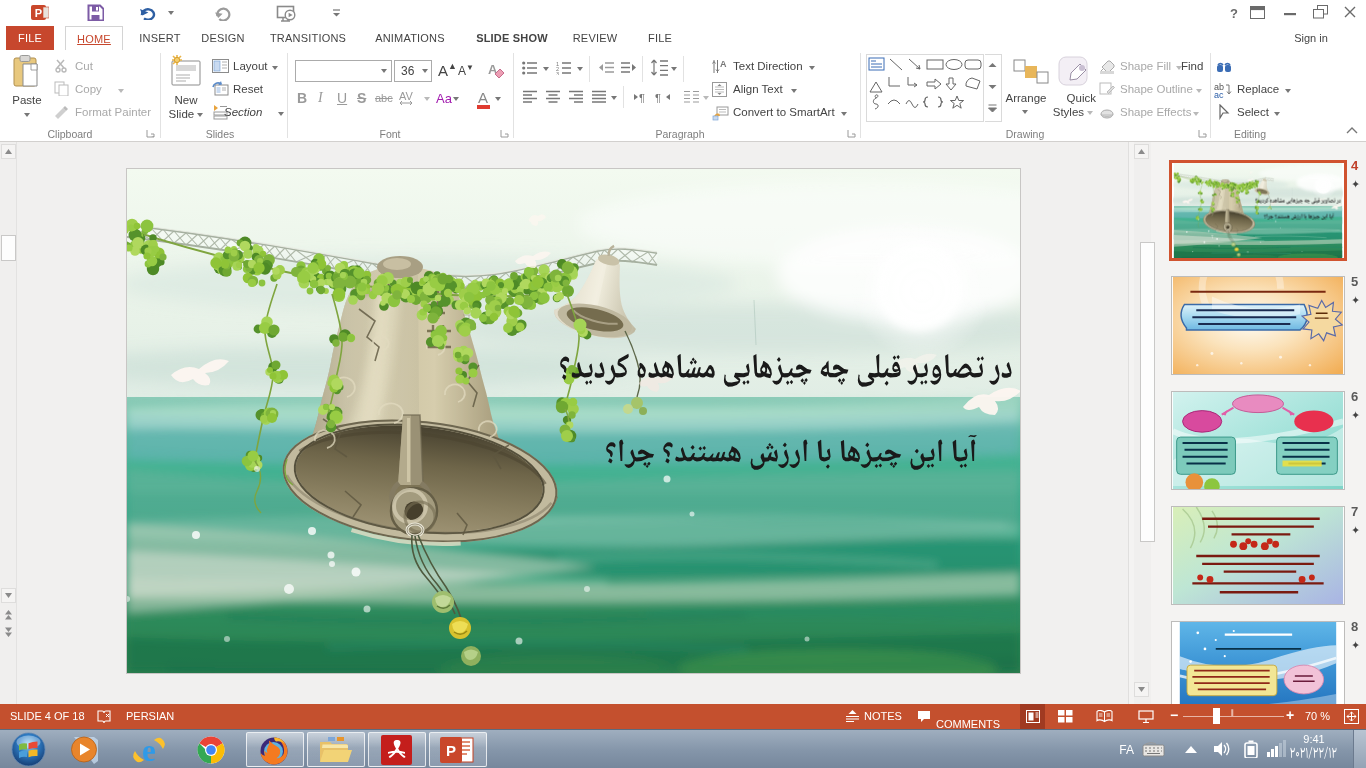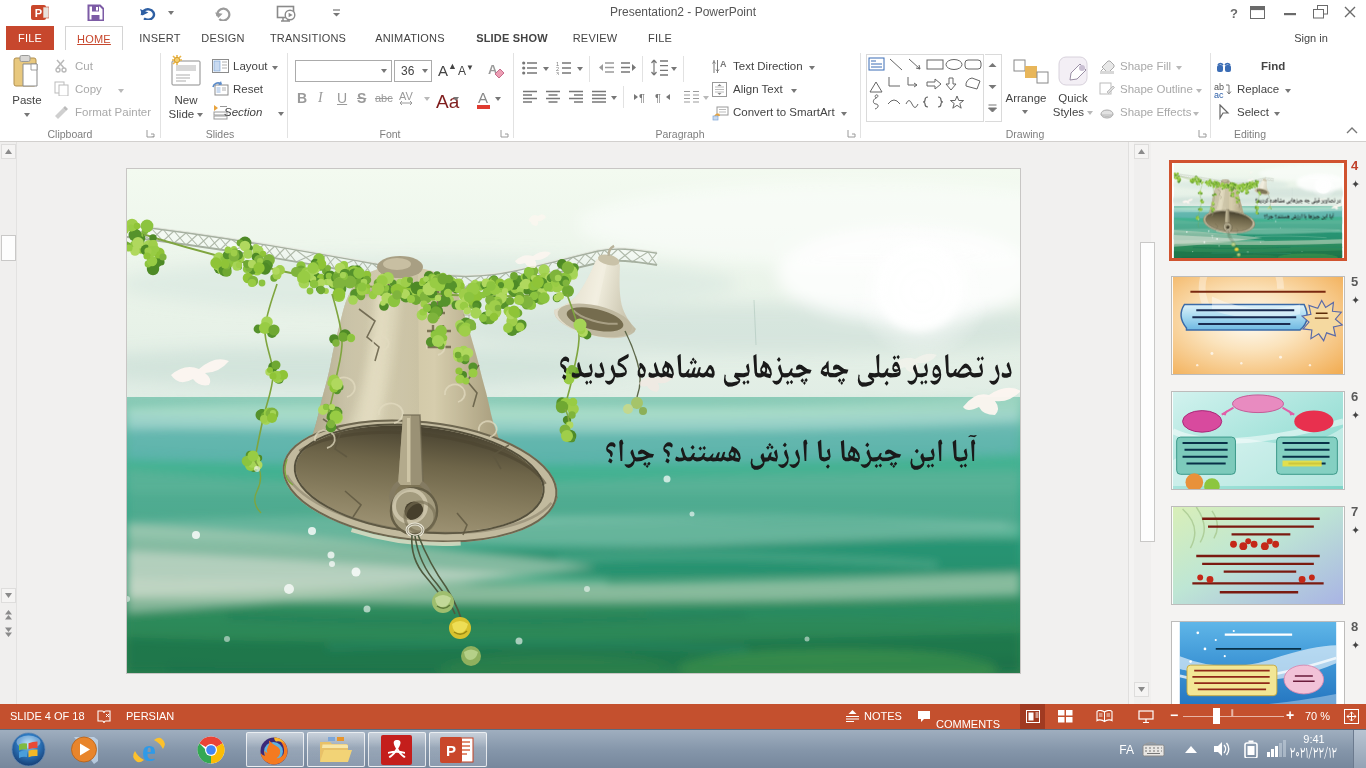--- a/index.html
+++ b/index.html
@@ -73,21 +73,20 @@
   <svg class="abs" style="left:276px;top:5px" width="24" height="17">
         <rect x="1.5" y="1.5" width="16" height="11" fill="none" stroke="#8a8a8a" stroke-width="1.6"></rect>
         <path d="M7,13 v2.5 M12,13 v2.5 M5,16 h9" stroke="#8a8a8a" stroke-width="1.4"></path>
         <circle cx="14" cy="10" r="4.8" fill="#fff" stroke="#8a8a8a" stroke-width="1.4"></circle>
         <path d="M12.6,7.8 l4,2.2 -4,2.2z" fill="#8a8a8a"></path>
       </svg>
   <svg class="abs" style="left:332px;top:9px" width="10" height="8">
         <path d="M1,1h7" stroke="#777" stroke-width="1.2"></path>
         <path d="M1,4 l3.5,3.5 3.5,-3.5z" fill="#777"></path>
       </svg>
-  <div id="title">Presentation2 - PowerPoint</div>
   <svg class="abs" style="left:1227px;top:6px" width="14" height="14">
         <text x="7" y="12" font-size="13" fill="#6a6a6a" text-anchor="middle" font-weight="bold">?</text>
       </svg>
   <svg class="abs" style="left:1250px;top:6px" width="15" height="13">
         <rect x="0.5" y="0.5" width="14" height="12" fill="none" stroke="#6a6a6a"></rect>
         <rect x="0.5" y="0.5" width="14" height="3.6" fill="#6a6a6a"></rect>
         <path d="M7.5,10.5 v-5 M5.3,7.6 l2.2,-2.3 2.2,2.3" stroke="#fff" stroke-width="1.1" fill="none"></path>
       </svg>
   <svg class="abs" style="left:1284px;top:13px" width="13" height="3">
         <rect width="12" height="2.2" fill="#6a6a6a"></rect>
@@ -205,21 +204,21 @@
   <div class="abs" style="left:297px;top:40px;font-size:14px;color:#9a9a9a;font-weight:bold;">B</div>
   <div class="abs" style="left:318px;top:40px;font-size:14px;color:#9a9a9a;font-style:italic;font-family:'Liberation Serif',serif;">I</div>
   <div class="abs" style="left:337px;top:40px;font-size:14px;color:#9a9a9a;text-decoration:underline;">U</div>
   <div class="abs" style="left:357px;top:40px;font-size:14px;color:#9a9a9a;text-decoration:line-through;font-weight:bold;">S</div>
   <div class="abs" style="left:375px;top:42px;font-size:11px;color:#9a9a9a;text-decoration:line-through;">abc</div>
   <svg class="abs" style="left:399px;top:40px" width="24" height="18">
         <text x="0" y="10" font-size="11" fill="#9a9a9a">AV</text>
         <path d="M1,13 h12 M1,13 l2,-2 M1,13 l2,2 M13,13 l-2,-2 M13,13 l-2,2" stroke="#9a9a9a"></path>
       </svg>
   <span class="caret caretg abs" style="left:424px;top:47px"></span>
-  <div class="abs" style="left:436px;top:41px;font-size:19px;color:#7f1d1d;">Aa</div>
+  <div class="abs" style="left:436px;top:41px;font-size:13px;color:#a21caf;">Aa</div>
   <span class="caret abs" style="left:453px;top:47px"></span>
   <div class="abs" style="left:478px;top:39px;font-size:15px;color:#888;">A</div>
   <rect class="abs" style="left:477px;top:55px;width:13px;height:4px;background:#E03C31;"></rect>
   <span class="caret abs" style="left:495px;top:47px"></span>
   <div class="glabel" style="left:355px;width:70px;">Font</div>
   <svg class="dlg" style="left:500px;">
         <path d="M1,1 v7 h7 M5,5 h3 v3" stroke="#9a9a9a" fill="none"></path>
       </svg>
   <div class="gsep" style="left:513px;"></div>
 
@@ -348,21 +347,21 @@
         <rect x="13" y="8" width="12" height="12" fill="#E8B65A"></rect>
         <rect x="25" y="2" width="11" height="11" fill="#fff" stroke="#888" transform="translate(0,12)"></rect>
       </svg>
   <div class="abs btxt" style="left:1003px;top:42px;width:46px;text-align:center;">Arrange</div>
   <span class="caret abs" style="left:1022px;top:60px"></span>
   <svg class="abs" style="left:1058px;top:6px" width="32" height="32">
         <rect x="1" y="1" width="28" height="28" rx="7" fill="#F3EFF5" stroke="#D8D2DC"></rect>
         <path d="M22,8 l6,6 -9,9 -7,1 1,-7z" fill="#fff" stroke="#9a8fa5"></path>
         <circle cx="24" cy="12" r="3" fill="#C9BFD2"></circle>
       </svg>
-  <div class="abs btxt" style="left:1050px;top:42px;width:46px;text-align:center;">Quick</div>
+  <div class="abs btxt" style="left:1050px;top:42px;width:46px;text-align:right;">Quick</div>
   <div class="abs btxt" style="left:1050px;top:56px;width:46px;text-align:center;">Styles <span class="caret caretg"></span></div>
   <svg class="abs" style="left:1099px;top:9px" width="17" height="15">
         <path d="M3,8 l6,-6 2,0 4,4 0,2 -6,6z" fill="#E8E8E8" stroke="#aaa"></path>
         <path d="M1,13 l4,-4" stroke="#aaa"></path>
         <rect x="1" y="12" width="14" height="3" fill="#D8D8D8"></rect>
       </svg>
   <div class="abs btxt gray" style="left:1120px;top:10px;">Shape Fill</div>
   <span class="caret caretg abs" style="left:1176px;top:16px"></span>
   <svg class="abs" style="left:1099px;top:32px" width="17" height="15">
         <rect x="1" y="1" width="11" height="11" fill="#fff" stroke="#bbb"></rect>
@@ -381,21 +380,21 @@
         <path d="M1,1 v7 h7 M5,5 h3 v3" stroke="#9a9a9a" fill="none"></path>
       </svg>
   <div class="gsep" style="left:1210px;"></div>
 
   
   <svg class="abs" style="left:1216px;top:10px" width="16" height="14">
         <path d="M2,5 a3,3 0 0 1 5,0 M9,5 a3,3 0 0 1 5,0" fill="none" stroke="#3B6DB5" stroke-width="1.6"></path>
         <rect x="1" y="5" width="6" height="7" rx="2" fill="#3B6DB5"></rect>
         <rect x="9" y="5" width="6" height="7" rx="2" fill="#3B6DB5"></rect>
       </svg>
-  <div class="abs btxt" style="left:1261px;top:10px;font-weight:bold;">Find</div>
+  <div class="abs btxt" style="left:1181px;top:10px;">Find</div>
   <svg class="abs" style="left:1214px;top:32px" width="18" height="16">
         <text x="0" y="8" font-size="9" fill="#555">ab</text>
         <text x="0" y="16" font-size="9" fill="#2A5DA8">ac</text>
         <path d="M12,3 h3 v9 M15,12 l-2,-2.5 M15,12 l2,-2.5" stroke="#777" fill="none"></path>
       </svg>
   <div class="abs btxt" style="left:1237px;top:33px;">Replace</div>
   <span class="caret abs" style="left:1285px;top:39px"></span>
   <svg class="abs" style="left:1217px;top:54px" width="14" height="16">
         <path d="M3,1 l8,8 -5,0 -3,5z" fill="#fff" stroke="#666" stroke-width="1.2"></path>
       </svg>

